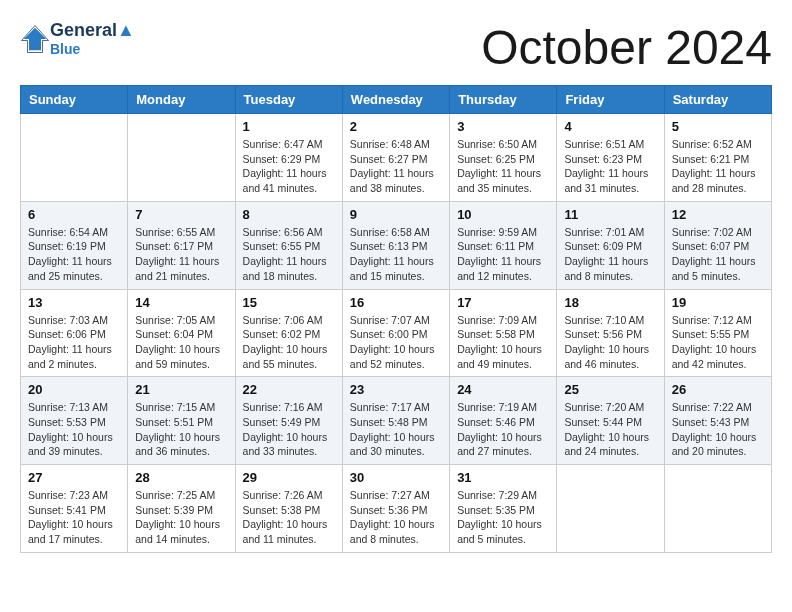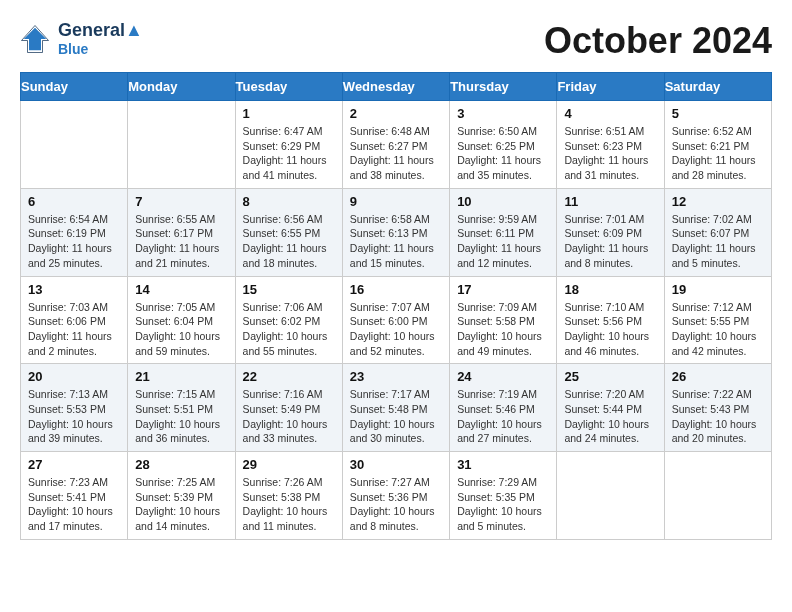--- a/index.html
+++ b/index.html
@@ -12,48 +12,48 @@
     }
     .header {
       display: flex;
       justify-content: space-between;
       align-items: flex-start;
       margin-bottom: 10px;
     }
     .logo {
       display: flex;
       align-items: center;
-      gap: 8px;
+      gap: 0;
     }
     .logo-icon {
       width: 30px;
       height: 30px;
     }
     .title-block {
       text-align: right;
     }
     .month-title {
-      font-size: 36px;
-      font-weight: bold;
+      font-size: 48px;
+      font-weight: normal;
       color: #1a1a1a;
     }
     .location {
       font-size: 16px;
       color: #333;
     }
     .calendar {
       width: 100%;
       border-collapse: collapse;
       font-size: 11px;
     }
     .calendar th {
       background: #2a7ac4;
       color: #fff;
       text-align: left;
-      padding: 6px 0;
+      padding: 6px 8px;
       font-size: 13px;
       font-weight: bold;
       border: 1px solid #1a6ab4;
     }
     .calendar td {
       border: 1px solid #ccc;
       vertical-align: top;
       padding: 5px 7px;
       width: 107px;
       min-height: 80px;

